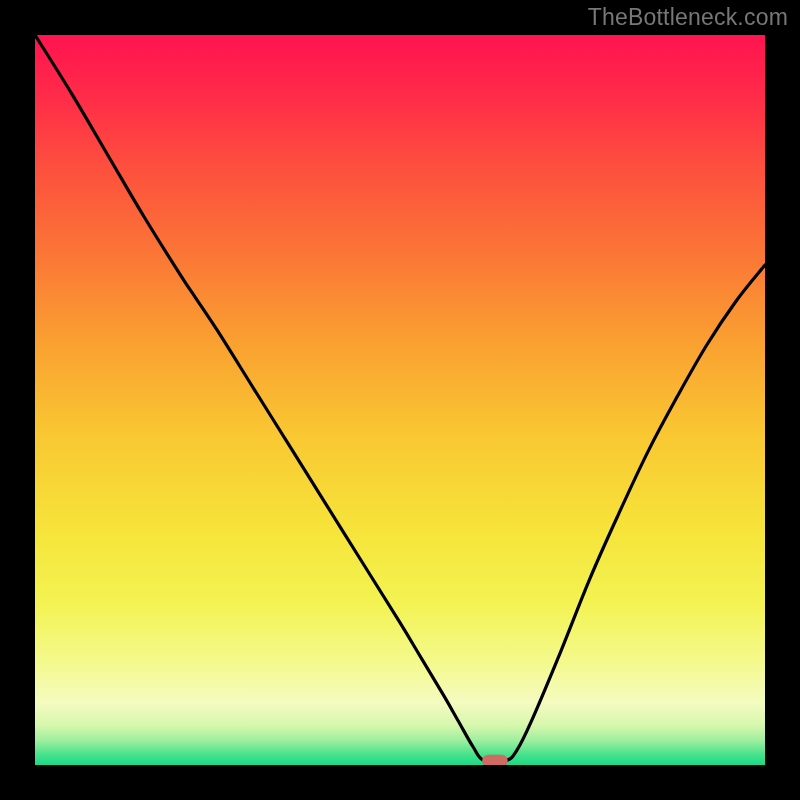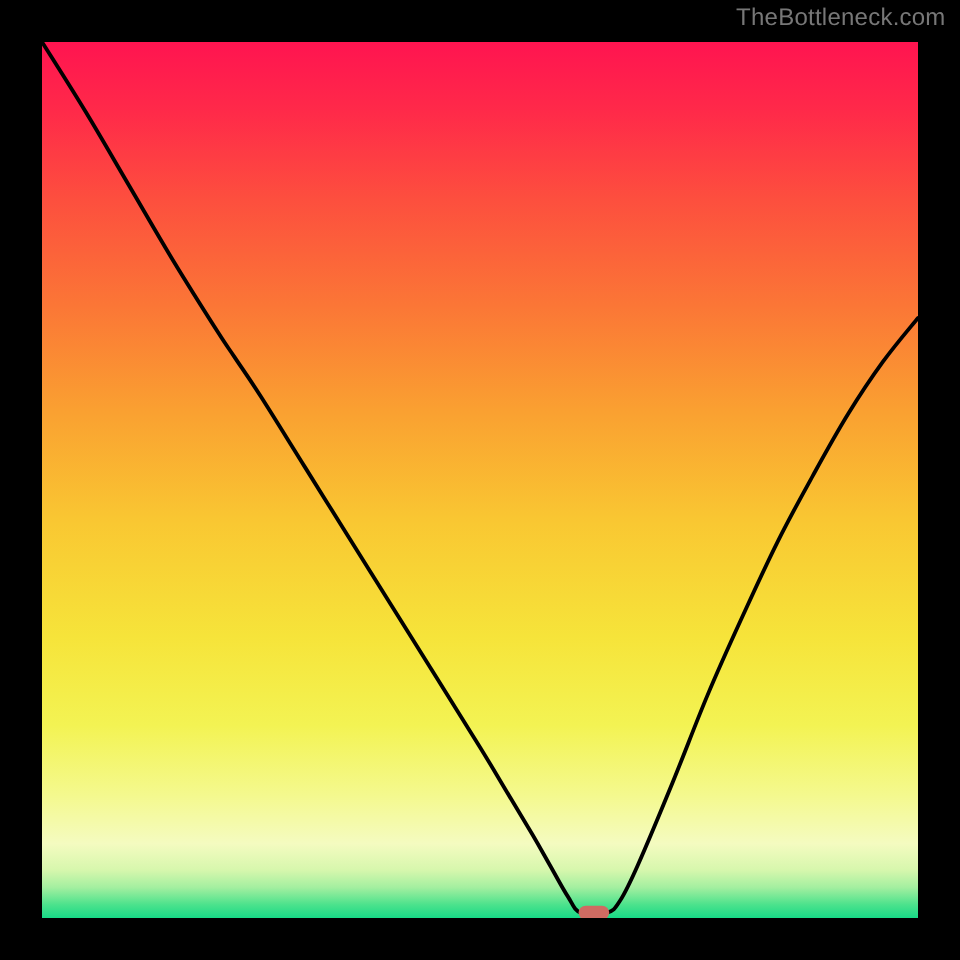--- a/index.html
+++ b/index.html
@@ -15,21 +15,21 @@
     position: relative;
     width: 800px;
     height: 800px;
     background: #000;
   }
   .watermark {
     position: absolute;
     top: 4px;
     right: 12px;
     color: #777;
-    font-size: 20px;
+    font-size: 23px;
     font-weight: 500;
     letter-spacing: 0.2px;
     z-index: 30;
     user-select: none;
   }
   
   .plot {
     position: absolute;
     left: 35px;
     top: 35px;

